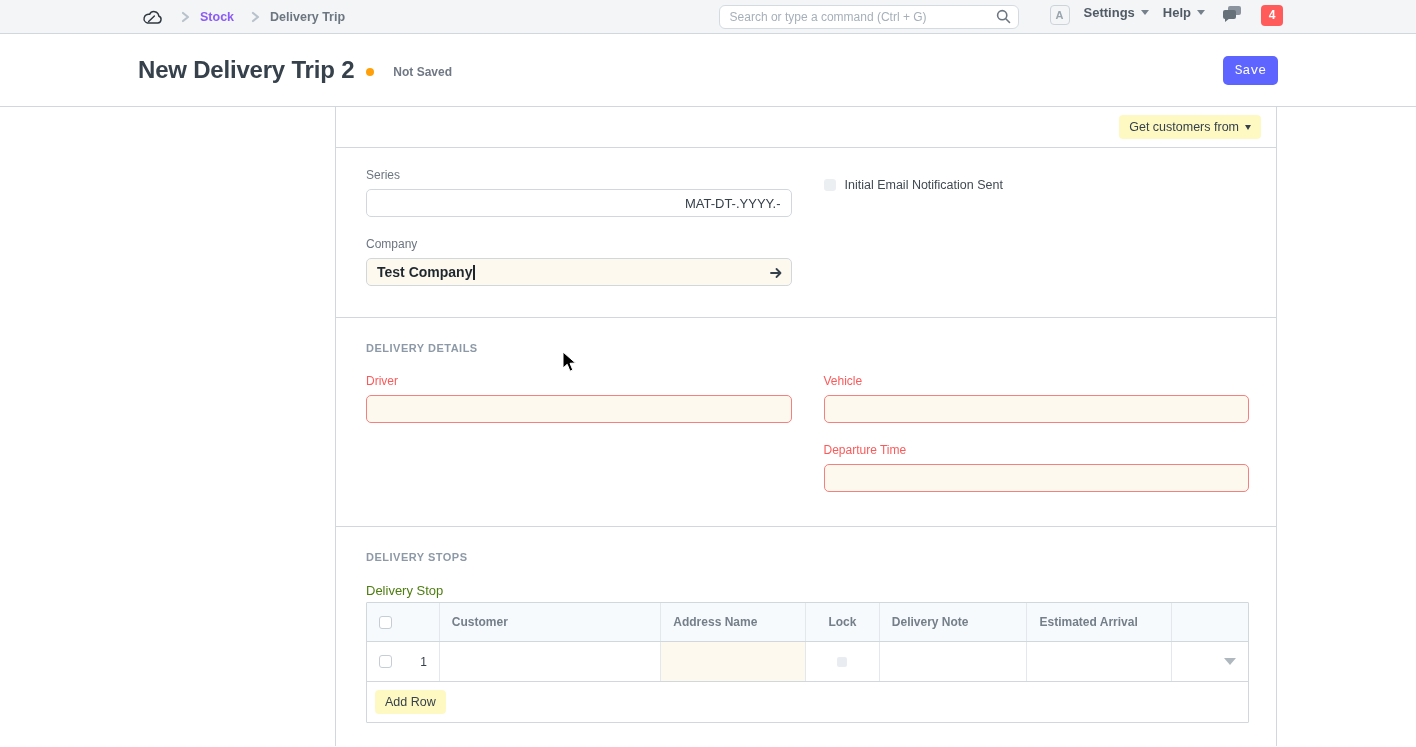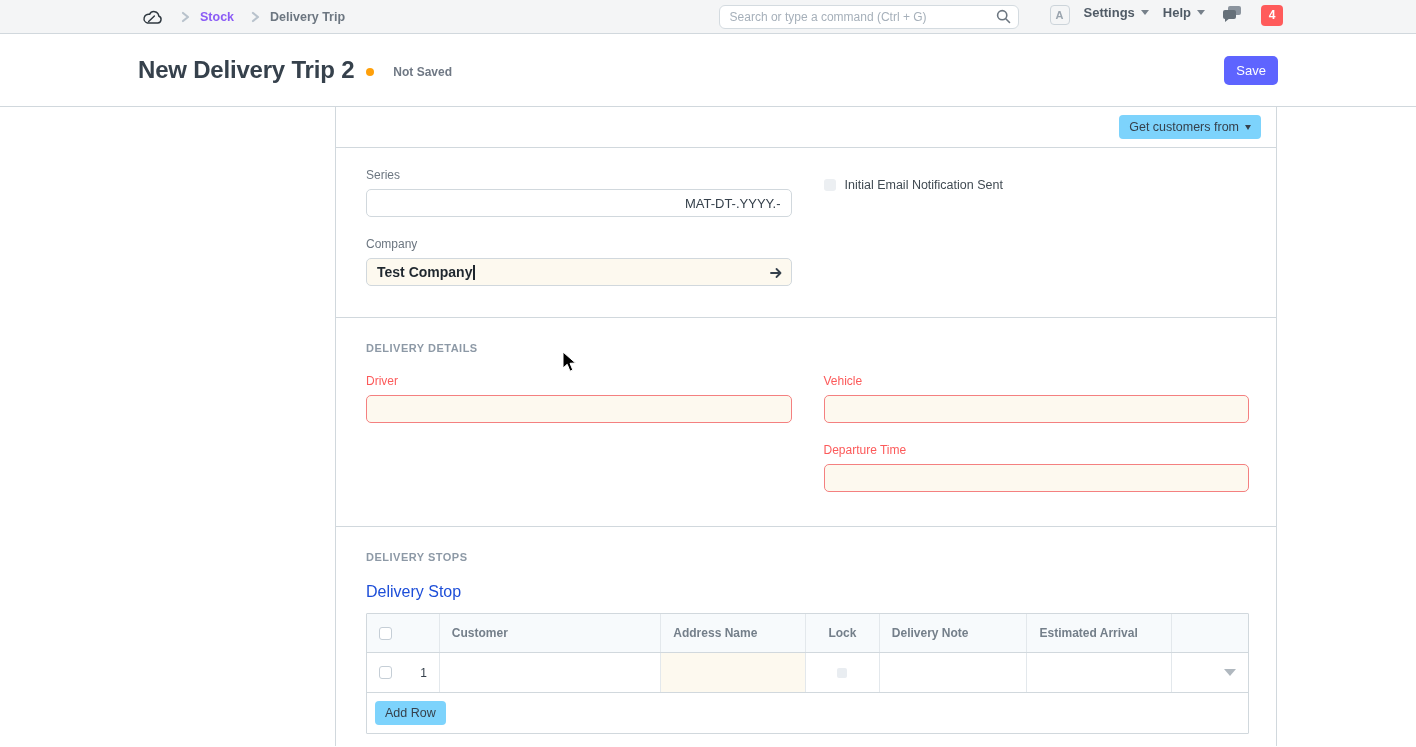--- a/index.html
+++ b/index.html
@@ -38,30 +38,30 @@
   
   .page-head { height:73px; background:#fff; border-bottom:1px solid #d1d8dd;
     display:flex; align-items:center; justify-content:space-between; padding:0 138px; }
   .title-block { display:flex; align-items:center; }
   .page-title { font-size:24px; font-weight:700; color:#36414c; letter-spacing:-0.2px; }
   .indicator { display:flex; align-items:center; margin-left:12px; margin-top:4px; }
   .indicator-dot { width:8px; height:8px; border-radius:50%; background:#ffa00a; }
   .indicator-text { font-size:12px; font-weight:700; color:#6f7884; margin-left:19px; }
   .btn-primary { height:29px; padding:0 12px; background:#5e64ff; border:none;
     border-radius:5px; color:#fff; font-size:13px; font-weight:400; cursor:pointer;
-    font-family:Liberation Sans, sans-serif; }
+    font-family:Liberation Mono, monospace; }
 
   
   .page-body { height:639px; background:#fff; }
   .form-card { margin-left:335px; width:942px; height:100%;
     border-left:1px solid #d1d8dd; border-right:1px solid #d1d8dd; background:#fff; }
 
   .form-toolbar { height:41px; border-bottom:1px solid #d1d8dd; display:flex;
     align-items:center; justify-content:flex-end; padding-right:15px; }
-  .btn-light { height:24px; padding:0 10px; background:#7dd3fc; border:none; border-radius:4px;
+  .btn-light { height:24px; padding:0 10px; background:#fef9c3; border:none; border-radius:4px;
     font-size:12.5px; color:#36414c; display:flex; align-items:center; cursor:pointer;
     font-family:"Liberation Sans",sans-serif; }
   .btn-light .caret-down { border-top-color:#36414c; border-left-width:3.5px; border-right-width:3.5px; }
 
   .form-section { padding:0 27px 0 30px; border-bottom:1px solid #d1d8dd; }
   .sec-1 { height:170px; padding-top:20px; }
   .sec-2 { height:209px; padding-top:24px; }
   .sec-3 { height:219px; padding-top:24px; border-bottom:none; }
   .section-heading { font-size:11px; font-weight:700; color:#8d99a6;
     letter-spacing:0.5px; margin-bottom:20px; }
@@ -80,21 +80,21 @@
     padding:0 26px 0 10px; cursor:text; }
   .link-filled .val { font-size:14px; font-weight:700; color:#1f272e; }
   .text-caret { display:inline-block; width:1.5px; height:15px; background:#1f272e; margin-left:1px; }
   .link-arrow { position:absolute; right:8px; top:7px; width:14px; height:14px; cursor:pointer; }
 
   .checkbox-row { display:flex; align-items:center; margin-top:10px; cursor:default; }
   .cb-disabled { width:12px; height:12px; background:#eceff2; border-radius:3px; flex:none; }
   .checkbox-row .cb-label { font-size:12.5px; color:#404a52; margin-left:9px; }
 
   
-  .grid-label { font-size:16px; color:#1d4ed8; margin-bottom:12px; display:block; }
+  .grid-label { font-size:13px; color:#4d7c0f; margin-bottom:4px; display:block; }
   .grid-wrapper { width:883px; border:1px solid #d1d8dd; border-radius:1px; background:#fff; }
   .grid-row { display:flex; }
   .grid-header { height:39px; background:#f7fafc; border-bottom:1px solid #d1d8dd; }
   .grid-data-row { height:40px; border-bottom:1px solid #d1d8dd; background:#fff; }
   .gcell { border-right:1px solid #e3e8ec; display:flex; align-items:center;
     padding:0 12px; font-size:12px; overflow:hidden; }
   .grid-header .gcell { font-weight:700; color:#747f8a; border-right-color:#e3e8ec; }
   .gcell.last { border-right:none; }
   .c0 { width:73px; justify-content:space-between; }
   .c1 { width:222px; } .c2 { width:145px; } .c3 { width:74px; justify-content:center; }

